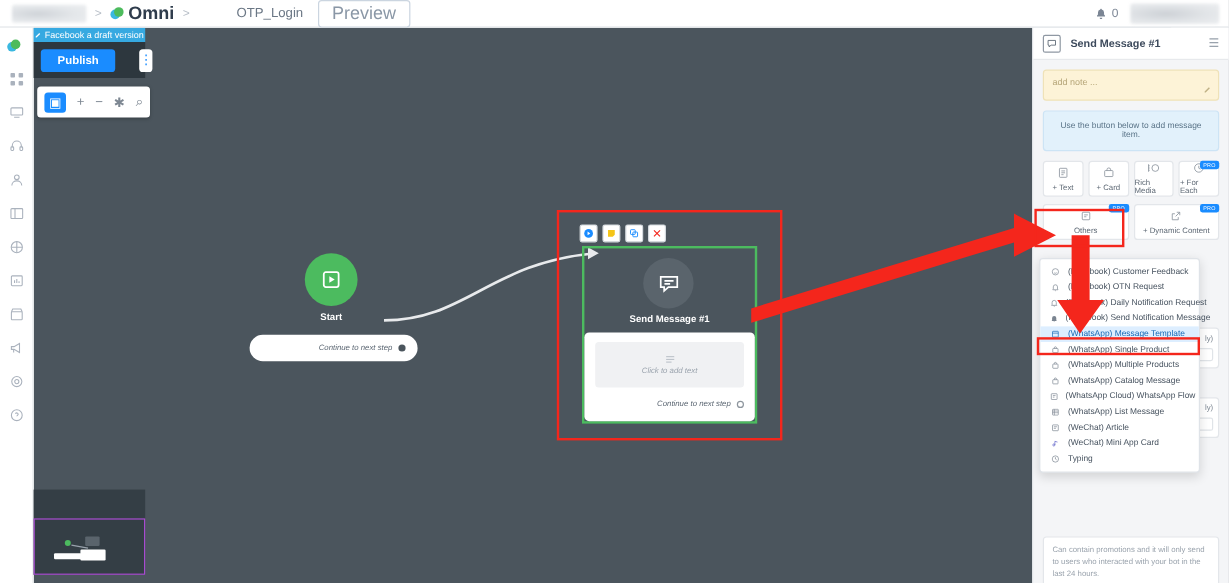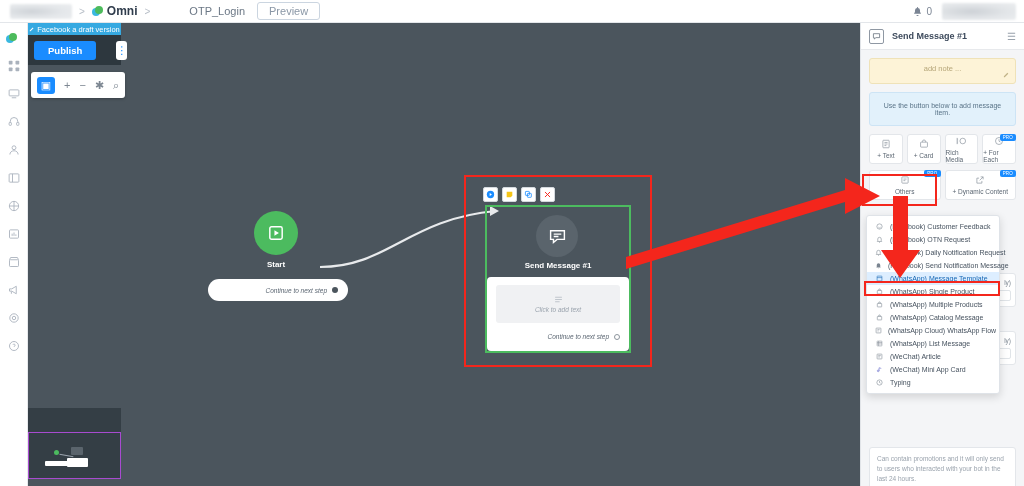--- a/index.html
+++ b/index.html
@@ -26,25 +26,25 @@
   .crumb-sep { color:#b7bec7; margin:0 7px; font-size:10px; }
   .omni-dot {
     display:inline-block; width:11px; height:11px; margin-right:4px;
     position:relative; vertical-align:-2px;
   }
   .omni-dot:before, .omni-dot:after {
     content:""; position:absolute; border-radius:50%;
   }
   .omni-dot:before { width:8px;height:8px; left:0; top:2px; background:#3ab8e0; }
   .omni-dot:after  { width:8px;height:8px; left:3px; top:0; background:#4dbb5c; }
-  .crumb-strong { font-weight:bold; color:#2f3c4c; font-size:12px; }
+  .crumb-strong { font-weight:bold; color:#2f3c4c; font-size:15px; }
   .crumb-normal { color:#6b7785; font-size:11px;padding-left:32px; }
   .preview-btn {
     margin-left:12px; border:1px solid #cbd5e0; border-radius:3px;
-    padding:2px 11px; color:#8a97a6; font-size:11px; background:#fff;
+    padding:2px 11px; color:#8a97a6; font-size:15px; background:#fff;
     cursor:pointer;
   }
   .tb-right { margin-left:auto; display:flex; align-items:center; gap:10px; }
   .bell-wrap { display:flex; align-items:center; gap:4px; color:#7b8594; font-size:10px; }
   .tb-avatar-blur {
     width:74px; height:17px;
     background:radial-gradient(ellipse at 40% 50%, #cdd1d6 0%, #e2e5e8 55%, #eceef0 100%);
     border-radius:2px; filter:blur(1.2px);
   }
 
@@ -192,21 +192,21 @@
   .p-header-icon {
     width:15px;height:15px;border:1px solid #8f98a3;border-radius:2px;
     display:flex;align-items:center;justify-content:center;
   }
   .p-title { font-size:9px; color:#3d4a5c; font-weight:bold; flex:1; }
   .p-menu { color:#9aa3ad; cursor:pointer; font-size:10px; }
 
   .p-note {
     margin:8px; height:26px; background:#fdf3d7; border:1px solid #efe2b8;
     border-radius:3px; font-size:7.5px; color:#b6a679; padding:5px 7px;
-    position:relative; cursor:text;text-align:center;
+    position:relative; cursor:text;
   }
   .p-note .pencil { position:absolute; right:5px; bottom:3px; color:#c0b286; }
 
   .p-hint {
     margin:0 8px 8px 8px; background:#e2f1fb; border:1px solid #cde4f5;
     border-radius:3px; font-size:7px; color:#5a7488; padding:9px 7px; text-align:center;
   }
 
   .p-grid {
     display:grid; grid-template-columns:1fr 1fr 1fr 1fr; gap:4px;

